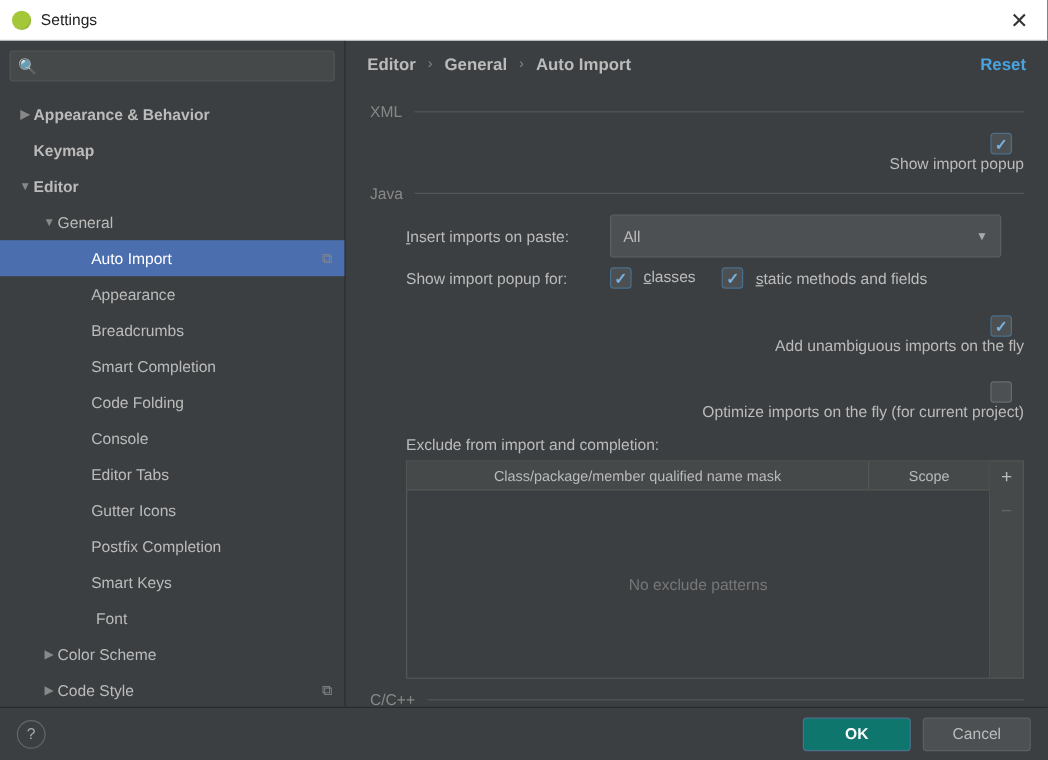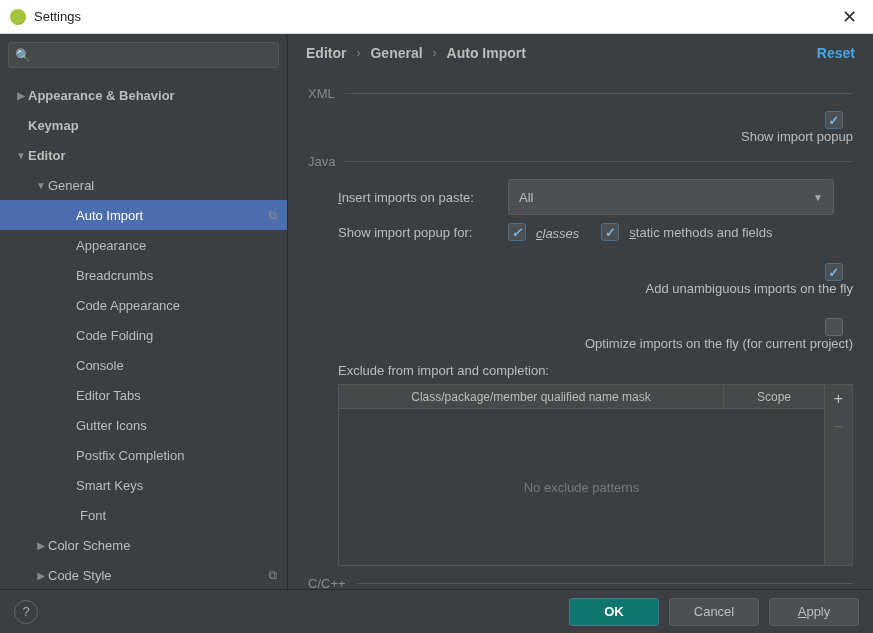--- a/index.html
+++ b/index.html
@@ -110,21 +110,21 @@
           <span class="lbl">Auto Import</span>
           <span class="copy-icon">⧉</span>
         </div>
       <div class="tree-item indent3">
           <span class="lbl">Appearance</span>
         </div>
       <div class="tree-item indent3">
           <span class="lbl">Breadcrumbs</span>
         </div>
       <div class="tree-item indent3">
-          <span class="lbl">Code Appearance</span>
+          <span class="lbl">Smart Completion</span>
         </div>
       <div class="tree-item indent3">
           <span class="lbl">Code Folding</span>
         </div>
       <div class="tree-item indent3">
           <span class="lbl">Console</span>
         </div>
       <div class="tree-item indent3">
           <span class="lbl">Editor Tabs</span>
         </div>
@@ -182,21 +182,21 @@
         <span class="flabel label"><span class="ul">I</span><span>nsert imports on paste:</span></span>
         <div class="select">
           <span>All</span>
           <span class="caret">▼</span>
         </div>
       </div>
 
       <div class="form-row">
         <span class="flabel label">Show import popup for:</span>
         <div class="chkgroup">
-          <span style="display:flex;align-items:flex-end;font-style:italic;">
+          <span style="display:flex;align-items:flex-start;">
             <span class="checkbox checked"></span>
             <span class="label"><span class="ul">c</span><span>lasses</span></span>
           </span>
           <span style="display:flex;align-items:center;">
             <span class="checkbox checked"></span>
             <span class="label"><span class="ul">s</span><span>tatic methods and fields</span></span>
           </span>
         </div>
       </div>
 
@@ -234,16 +234,13 @@
 
 <div class="footer">
   <div class="help">?</div>
   <div class="spacer"></div>
   <div class="btn primary">
       <span>OK</span>
     </div>
   <div class="btn">
       <span>Cancel</span>
     </div>
-  <div class="btn">
-      <span><span class="ul">A</span><span>pply</span></span>
-    </div>
 </div>
 
 </body></html>

